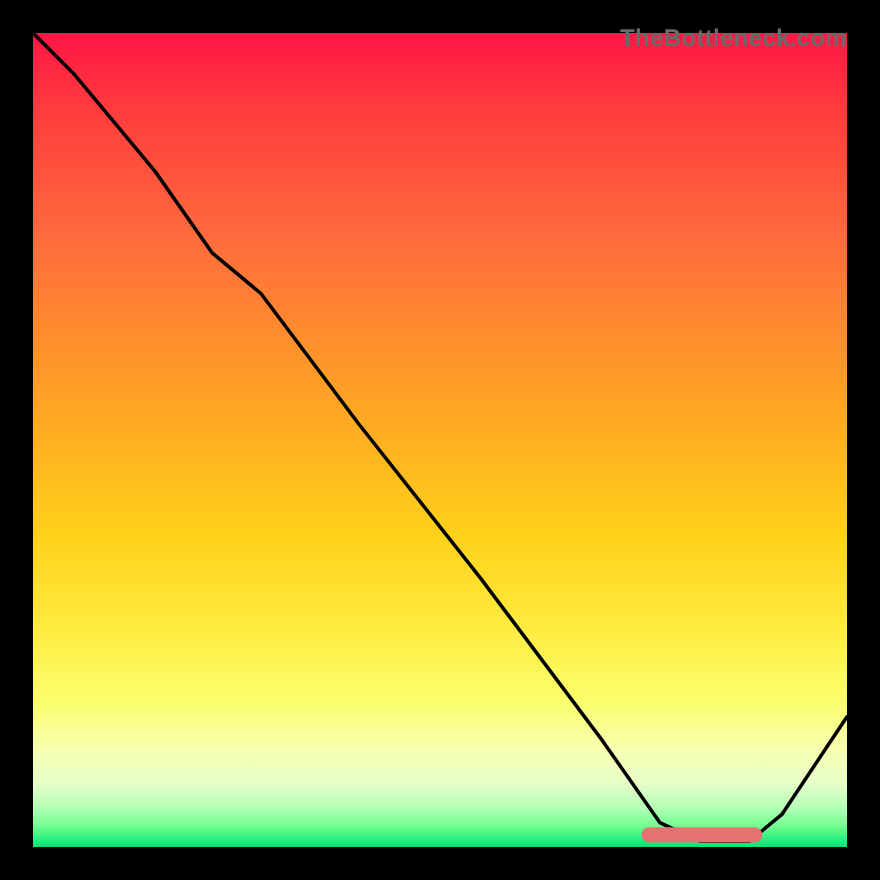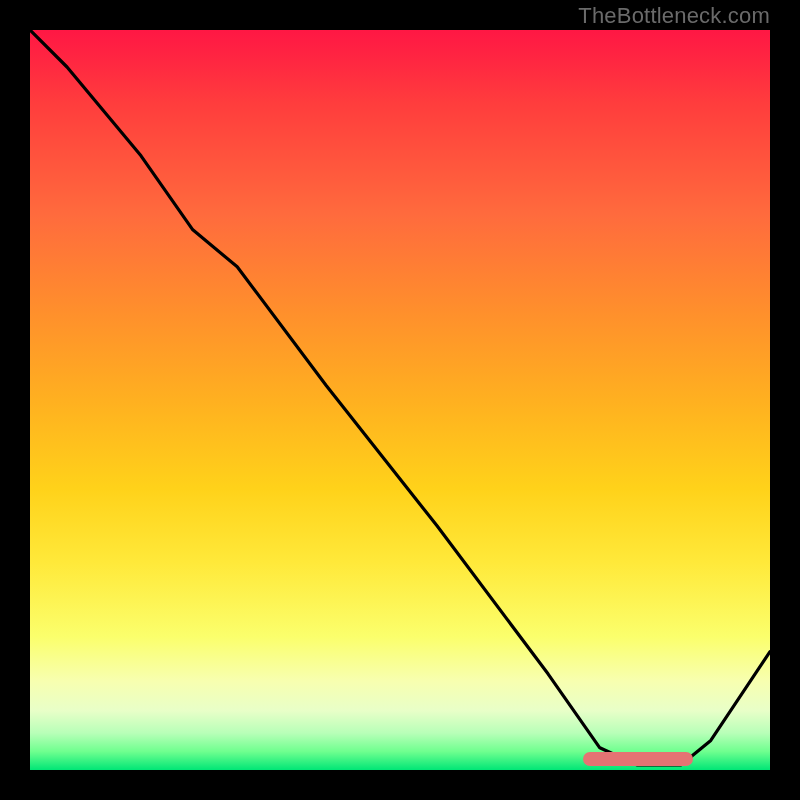--- a/index.html
+++ b/index.html
@@ -52,25 +52,25 @@
     height: 100%;
   }
   .marker {
     position: absolute;
     height: 14px;
     border-radius: 7px;
     background: #e57373;
   }
   .attribution {
     position: absolute;
-    top: 3px;
+    top: 22px;
     right: 30px;
     color: #6a6a6a;
     font-size: 22px;
-    font-weight: 400;
+    font-weight: 700;
     letter-spacing: 0.2px;
     user-select: none;
   }
 </style>
 </head>
 <body>
 
 <div class="frame">
 
   <div class="plot-area">

